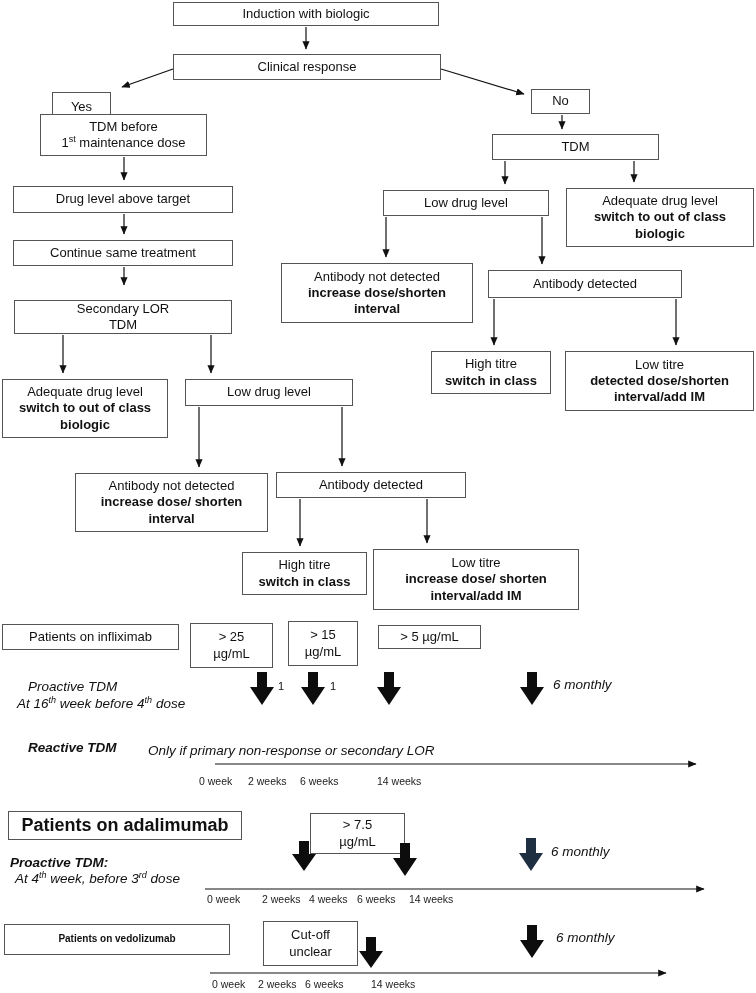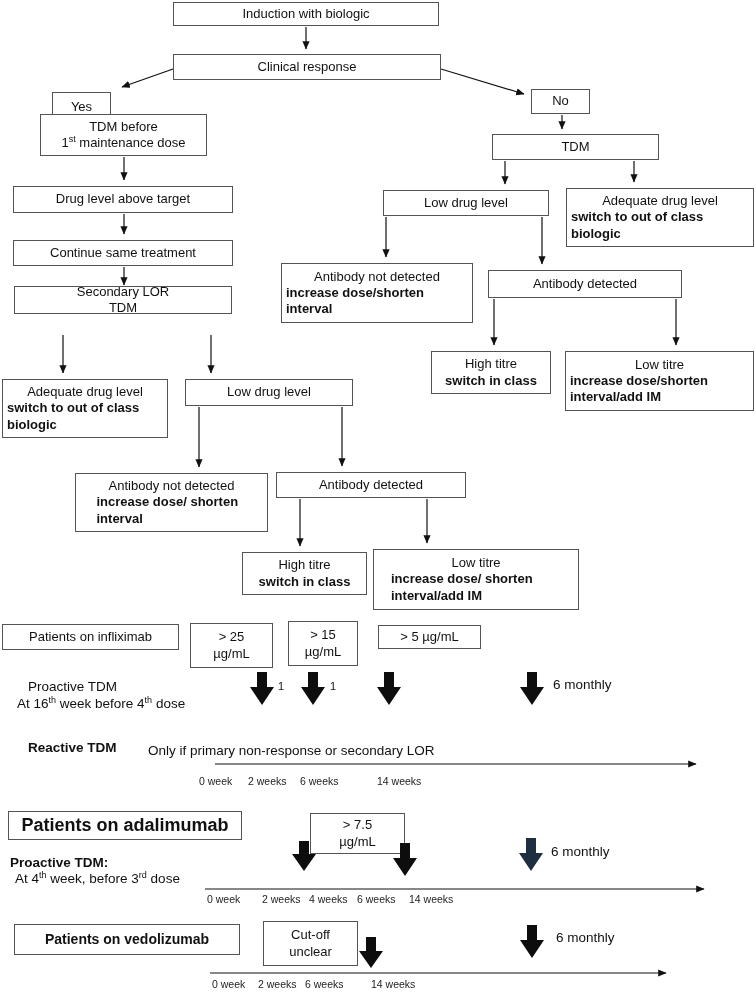--- a/index.html
+++ b/index.html
@@ -3,24 +3,24 @@
 <meta charset="utf-8">
 <style>
   html,body{margin:0;padding:0;background:#fff;}
   #canvas{
     position:relative;width:756px;height:993px;background:#fff;
     font-family:"Liberation Sans",sans-serif;color:#111;overflow:hidden;
   }
   .box{
     position:absolute;background:#fff;border:1px solid #545454;
     display:flex;flex-direction:column;align-items:center;justify-content:center;
-    font-size:13px;line-height:1.25;box-sizing:border-box;padding:2px 4px;
+    text-align:center;font-size:13px;line-height:1.25;box-sizing:border-box;padding:2px 4px;
   }
   .bold{font-weight:bold;}
-  .lbl2{position:absolute;font-size:13.5px;white-space:nowrap;}
+  .lbl2{position:absolute;font-size:13.5px;white-space:nowrap;font-style:italic;}
   .tick{position:absolute;font-size:10.5px;white-space:nowrap;color:#1c1c1c;}
   .note1{position:absolute;font-size:11px;white-space:nowrap;}
   sup{font-size:9px;line-height:0;margin-top:12px;}
   .overlay{position:absolute;left:0;top:0;pointer-events:none;}
   .blockarrow{position:absolute;}
 </style>
 </head>
 <body>
 
 <div id="canvas">
@@ -101,33 +101,33 @@
 
   <div class="box" style="left:281px;top:263px;width:192px;height:60px">
     <span>Antibody not detected</span>
     <span class="bold">increase dose/shorten interval</span>
   </div>
 
   <div class="box" style="left:488px;top:270px;width:194px;height:28px">
     <span>Antibody detected</span>
   </div>
 
-  <div class="box" style="left:14px;top:286px;width:218px;height:28px">
+  <div class="box" style="left:14px;top:300px;width:218px;height:34px">
     <span>Secondary LOR</span>
     <span>TDM</span>
   </div>
 
   <div class="box" style="left:431px;top:351px;width:120px;height:43px">
     <span>High titre</span>
     <span class="bold">switch in class</span>
   </div>
 
   <div class="box" style="left:565px;top:351px;width:189px;height:60px">
     <span>Low titre</span>
-    <span class="bold">increase dose/shorten interval/add IM</span>
+    <span class="bold">detected dose/shorten interval/add IM</span>
   </div>
 
   <div class="box" style="left:2px;top:379px;width:166px;height:59px">
     <span>Adequate drug level</span>
     <span class="bold">switch to out of class biologic</span>
   </div>
 
   <div class="box" style="left:185px;top:379px;width:168px;height:27px">
     <span>Low drug level</span>
   </div>
@@ -219,21 +219,21 @@
       <polygon points="7,0 17,0 17,15 24,15 12,33 0,15 7,15" fill="#1f2f42"></polygon>
     </svg>
   <div class="lbl2" style="left:551px;top:844px">6 monthly</div>
 
   <div class="tick" style="left:207px;top:893px">0 week</div>
   <div class="tick" style="left:262px;top:893px">2 weeks</div>
   <div class="tick" style="left:309px;top:893px">4 weeks</div>
   <div class="tick" style="left:357px;top:893px">6 weeks</div>
   <div class="tick" style="left:409px;top:893px">14 weeks</div>
 
-  <div class="box bold" style="left:14px;top:924px;width:226px;height:31px;font-size:14px">
+  <div class="box bold" style="left:4px;top:924px;width:226px;height:31px;font-size:10px">
     <span>Patients on vedolizumab</span>
   </div>
 
   <div class="box" style="left:263px;top:921px;width:95px;height:45px">
     <span>Cut-off</span>
     <span>unclear</span>
   </div>
 
   <svg class="blockarrow" style="left:359px;top:937px" width="24" height="32">
       <polygon points="7,0 17,0 17,14 24,14 12,31 0,14 7,14" fill="#0d0d0d"></polygon>

